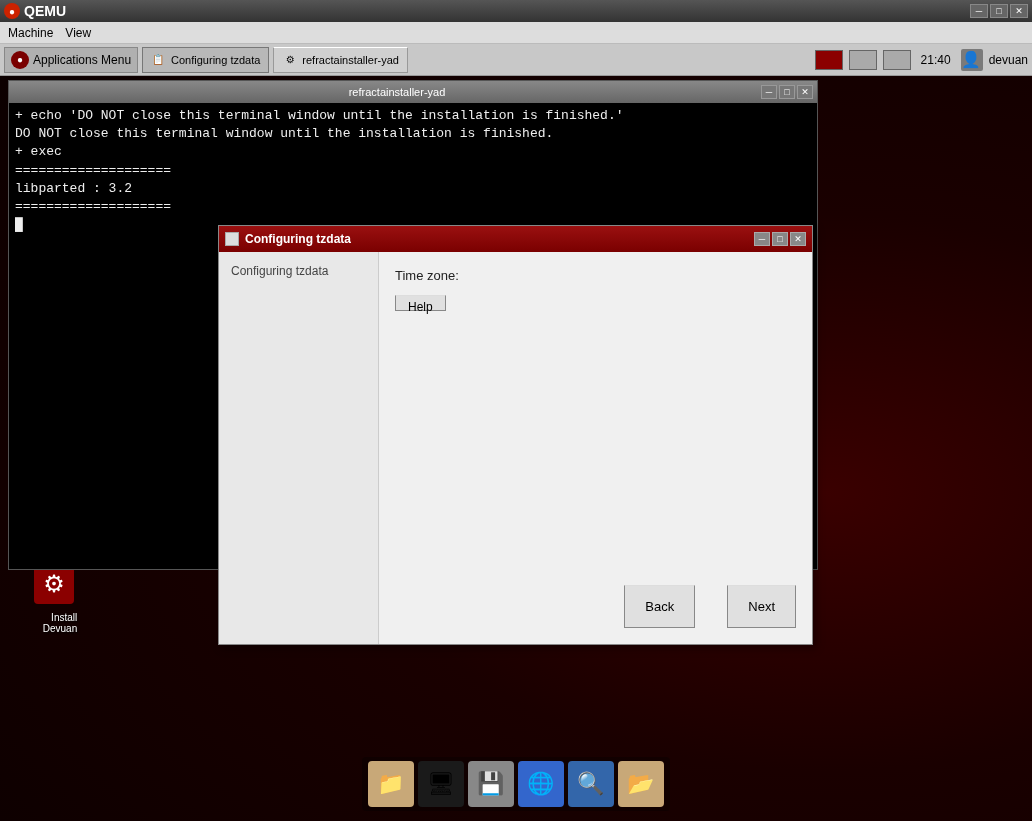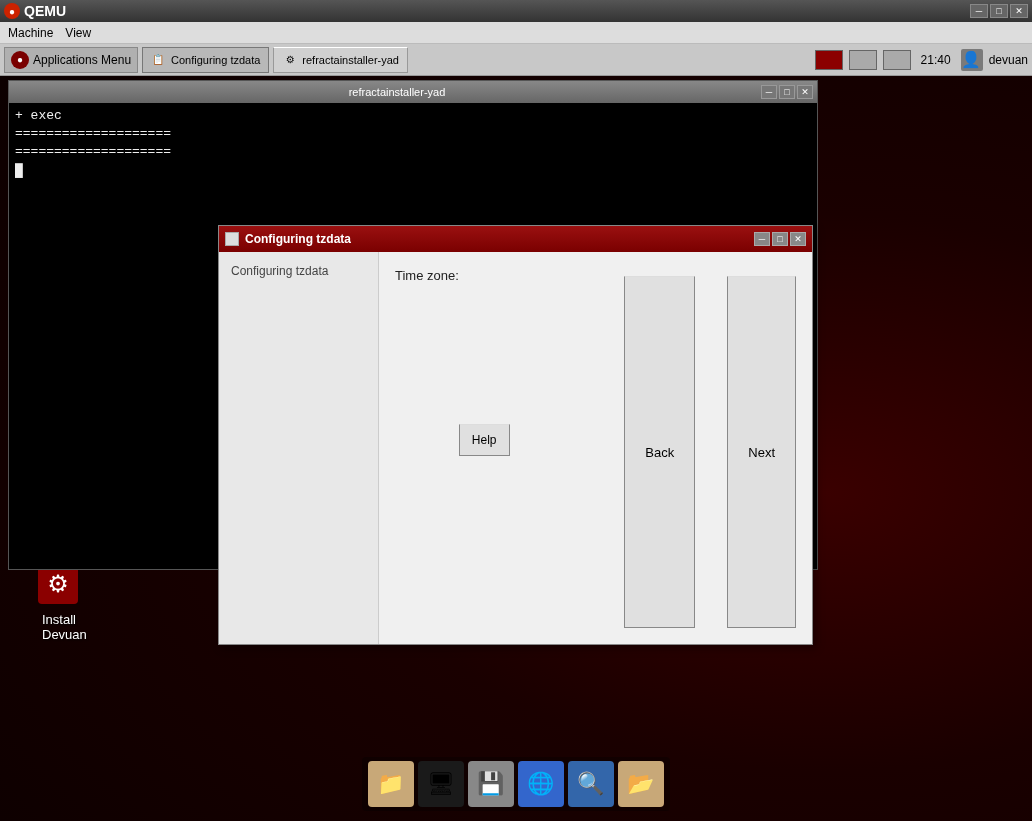--- a/index.html
+++ b/index.html
@@ -210,22 +210,22 @@
       align-items: center;
       gap: 4px;
       cursor: pointer;
     }
     .desktop-icon-img {
       width: 48px; height: 48px;
       display: flex; align-items: center; justify-content: center;
     }
     .desktop-icon-label {
       color: white;
-      font-size: 13px;
-      text-align: left;
+      font-size: 10px;
+      text-align: right;
       text-shadow: 1px 1px 2px #000;
       margin-left: 12px;
     }
 
     
     .dialog-window {
       position: absolute;
       top: 225px; left: 218px;
       width: 595px;
       height: 420px;
@@ -275,21 +275,21 @@
       background: #e8e8e8;
       border-right: 1px solid #ccc;
       padding: 12px;
       font-size: 12px;
       color: #444;
     }
     .dialog-main {
       flex: 1;
       padding: 16px;
       display: flex;
-      flex-direction: row;
+      flex-direction: column;
     }
     .dialog-label {
       font-size: 13px;
       color: #222;
       margin-bottom: 12px;
     }
     .dialog-select-row {
       display: flex;
       align-items: center;
       gap: 8px;
@@ -311,21 +311,21 @@
       font-size: 10px;
       color: #555;
     }
     .dialog-help-btn {
       padding: 4px 12px;
       background: #e0e0e0;
       border: 1px solid #888;
       border-top: 1px solid #ddd;
       font-size: 12px;
       cursor: pointer;
-      height: 32px;
+      height: 16px;
     }
     .dialog-spacer {
       flex: 1;
     }
     .dialog-buttons {
       display: flex;
       justify-content: flex-end;
       gap: 8px;
       padding-top: 8px;
     }
@@ -415,22 +415,25 @@
   <div class="terminal-titlebar">
     <div style="width:20px"></div>
     <div class="terminal-title">refractainstaller-yad</div>
     <div class="terminal-controls">
       <div class="terminal-btn">─</div>
       <div class="terminal-btn">□</div>
       <div class="terminal-btn">✕</div>
     </div>
   </div>
   <div class="terminal-content">
+    <div>+ echo 'DO NOT close this terminal window until the installation is finished.'</div>
+    <div>DO NOT close this terminal window until the installation is finished.</div>
     <div>+ exec</div>
     <div>====================</div>
+    <div>libparted : 3.2</div>
     <div>====================</div>
     <div>█</div>
   </div>
 </div>
 
 <div class="desktop-icon">
   <div class="desktop-icon-img">
     <svg width="48" height="48" viewBox="0 0 48 48">
       <rect x="4" y="4" width="40" height="40" rx="4" fill="#8b0000"></rect>
       <text x="24" y="32" text-anchor="middle" font-size="24" fill="white">⚙</text>

